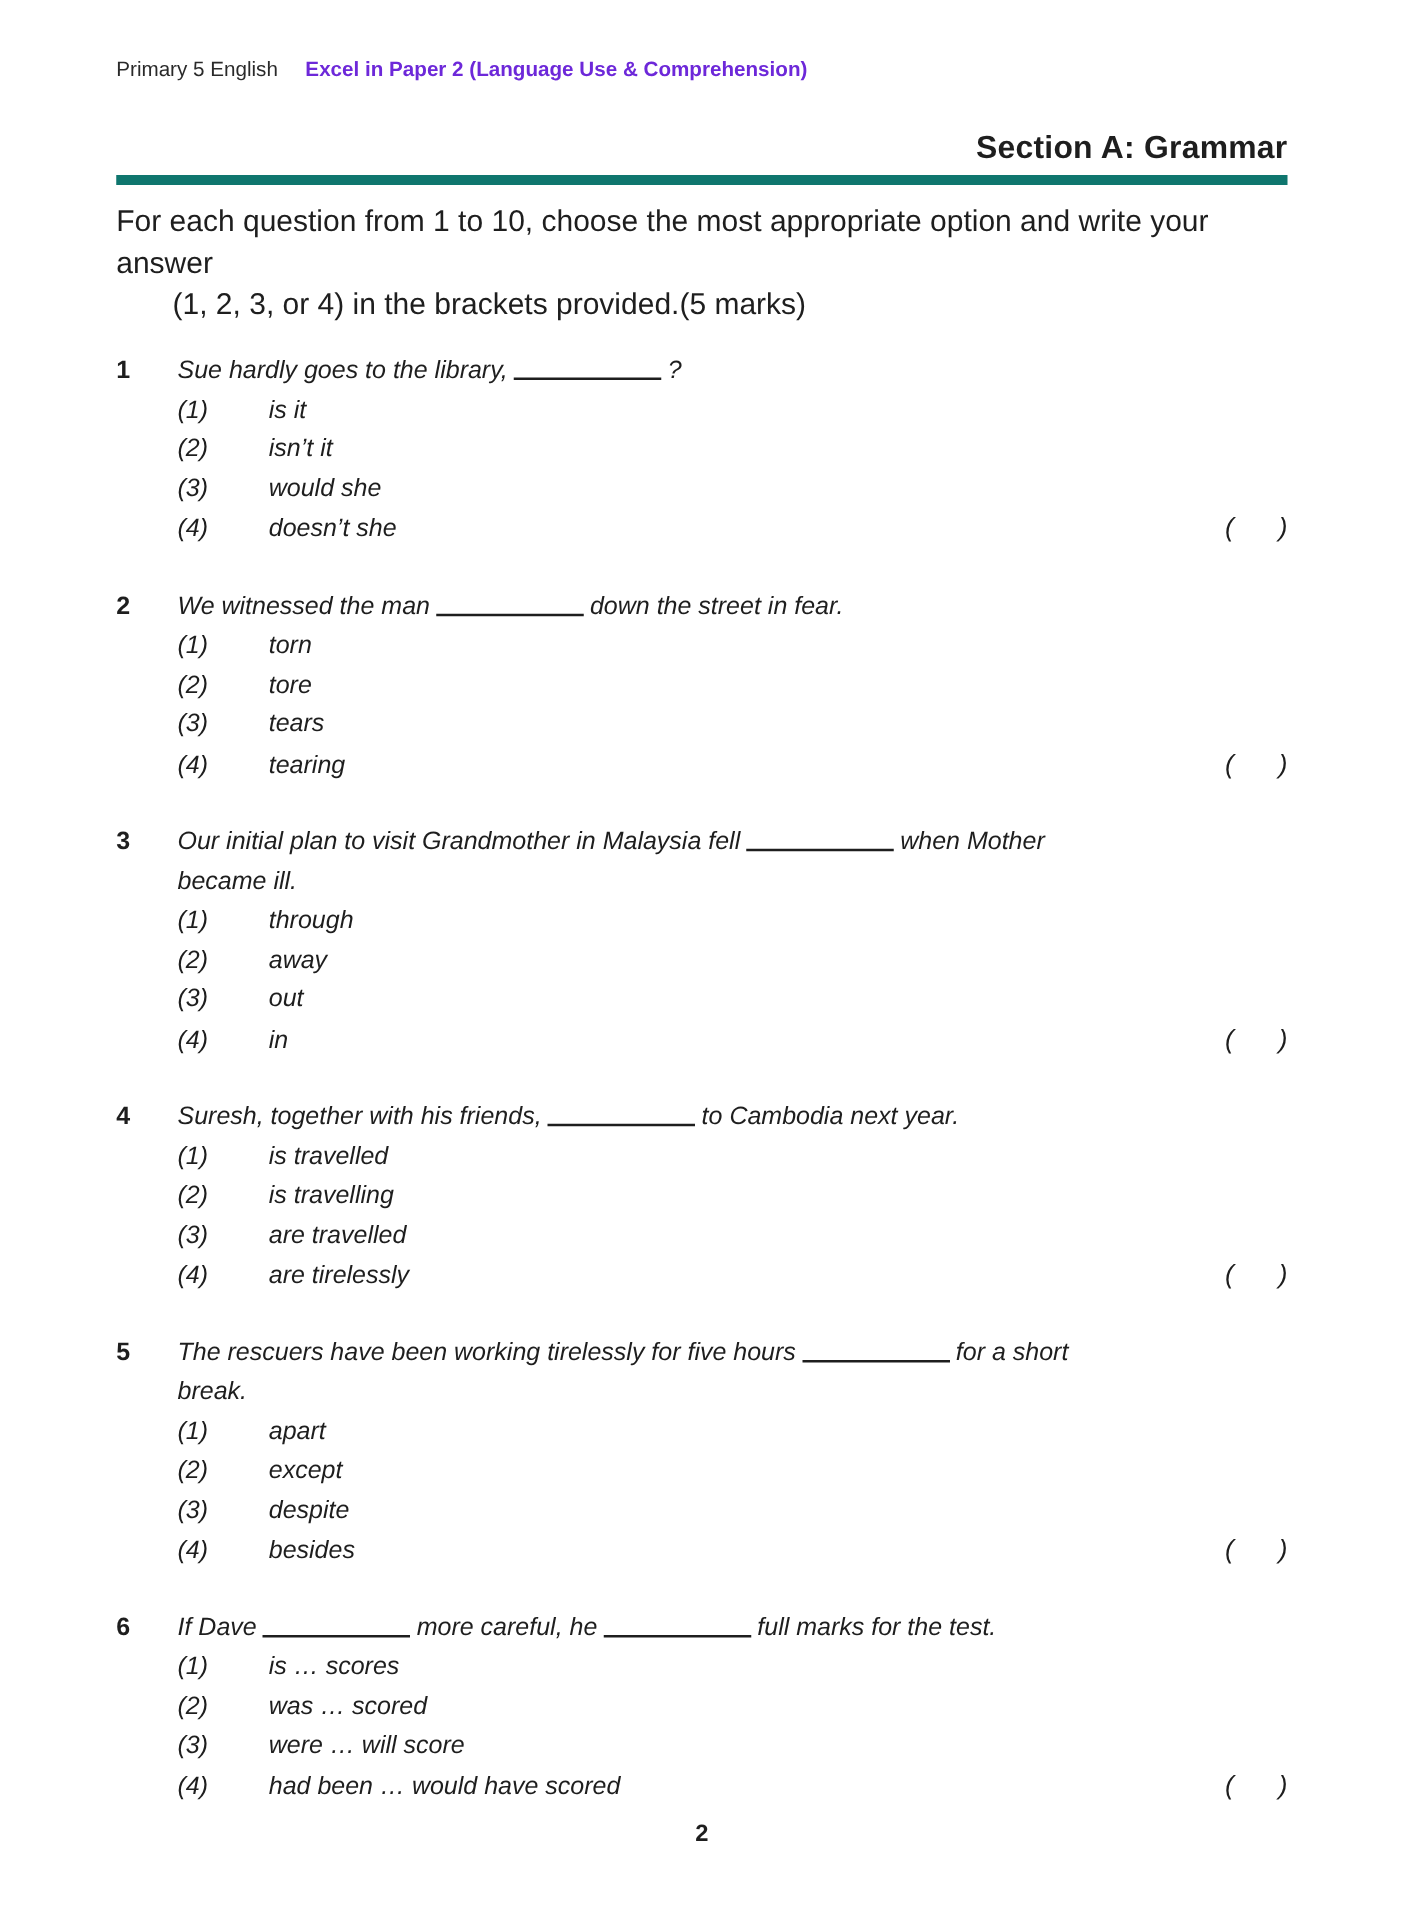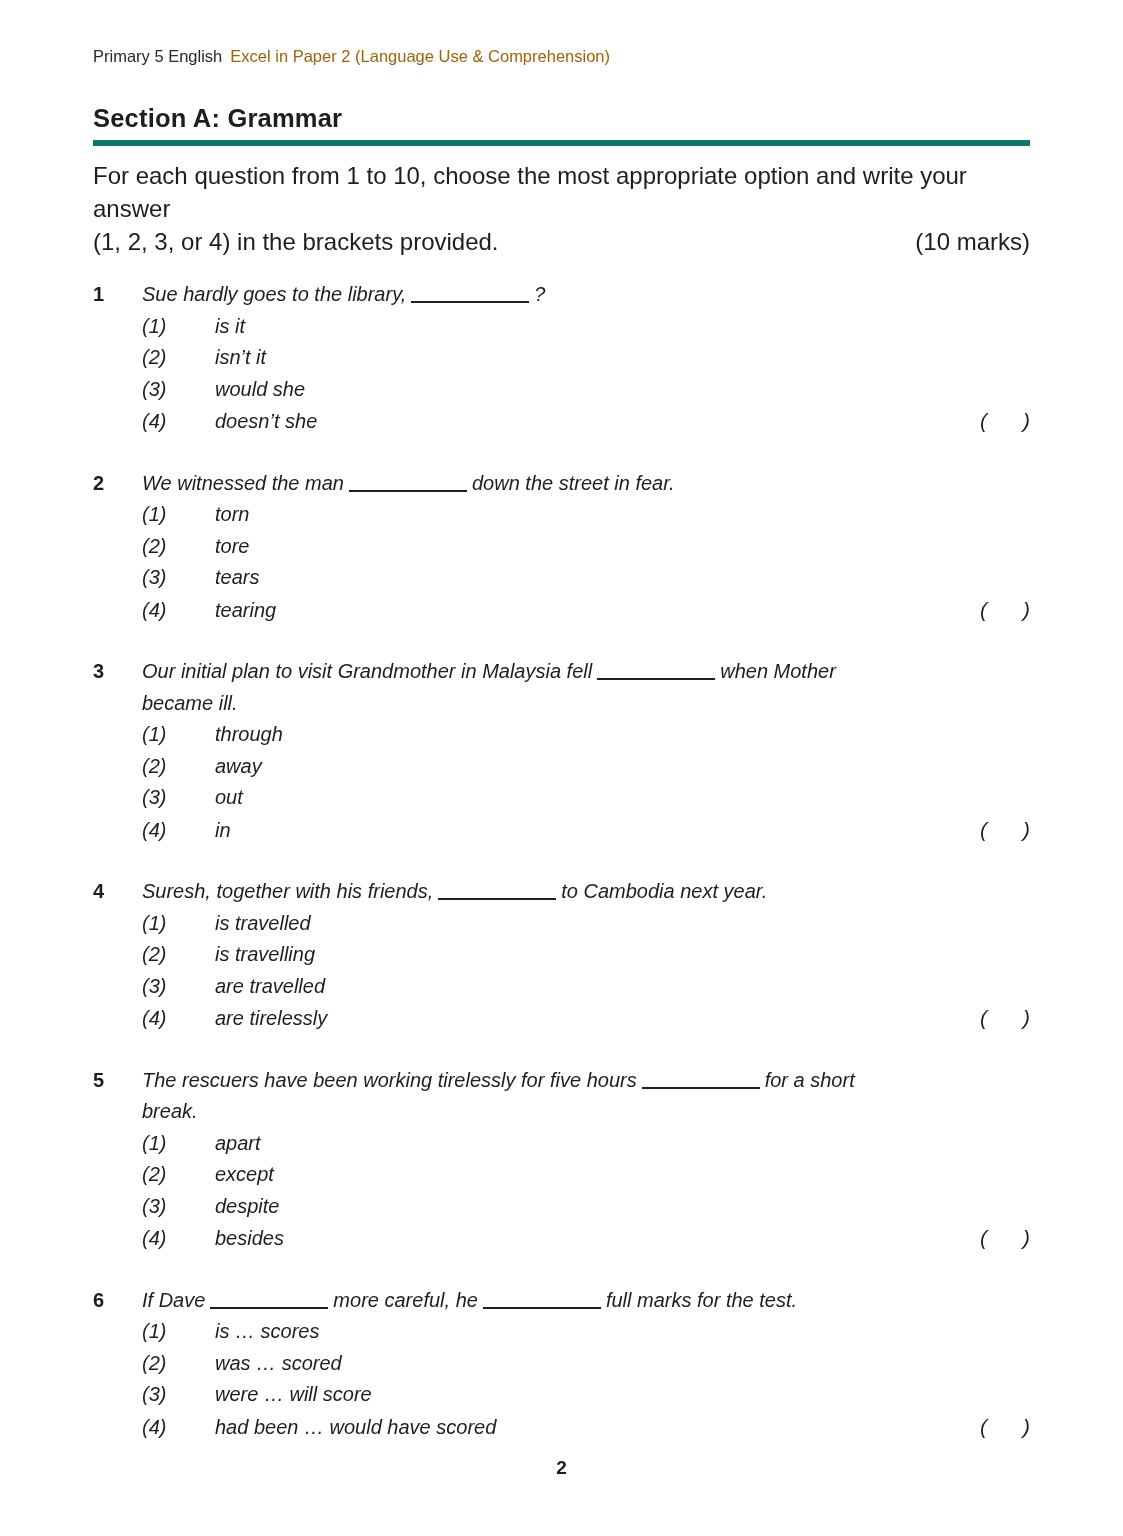--- a/index.html
+++ b/index.html
@@ -18,41 +18,42 @@
     left: 93px;
     top: 46px;
     width: 937px;
   }
   .doc-header {
     font-size: 16.5px;
     line-height: 20px;
     color: #2a2a2a;
   }
   .doc-header .book-title {
-    font-weight: normal;
-    margin-left: 8px;
-    color: #a16207;
+    font-weight: bold;
+    margin-left: 22px;
+    color: #6d28d9;
   }
   .section-title {
     font-size: 25.5px;
     font-weight: bold;
     line-height: 30px;
     margin: 37px 0 0 0;
     padding-bottom: 7px;
-    border-bottom: 6px solid #0f766e;
+    border-bottom: 8px solid #0f766e;
     letter-spacing: 0.2px;
+    text-align: right;
   }
   .instructions {
     margin-top: 13px;
     font-size: 24px;
     line-height: 33px;
   }
   .instructions .line2 {
     display: flex;
-    justify-content: space-between;
+    margin-left: 45px;
   }
   .questions {
     margin-top: 21px;
     font-size: 20px;
     line-height: 31.5px;
   }
   .question {
     display: flex;
     margin-bottom: 30px;
   }
@@ -106,21 +107,21 @@
     <div class="doc-header">
       <span>Primary 5 English</span><span class="book-title">Excel in Paper 2 (Language Use &amp; Comprehension)</span>
     </div>
 
     <h1 class="section-title">Section A: Grammar</h1>
 
     <div class="instructions">
       <div class="line1">For each question from 1 to 10, choose the most appropriate option and write your answer</div>
       <div class="line2">
         <span>(1, 2, 3, or 4) in the brackets provided.</span>
-        <span class="marks">(10 marks)</span>
+        <span class="marks">(5 marks)</span>
       </div>
     </div>
 
     <div class="questions">
   <div class="question">
     <div class="q-num">1</div>
     <div class="q-body">
       <div class="q-stem"><span class="stem-text">Sue hardly goes to the library,</span><span class="blank"></span><span class="stem-text">?</span></div>
       <div class="options">
               <div class="option-row">

